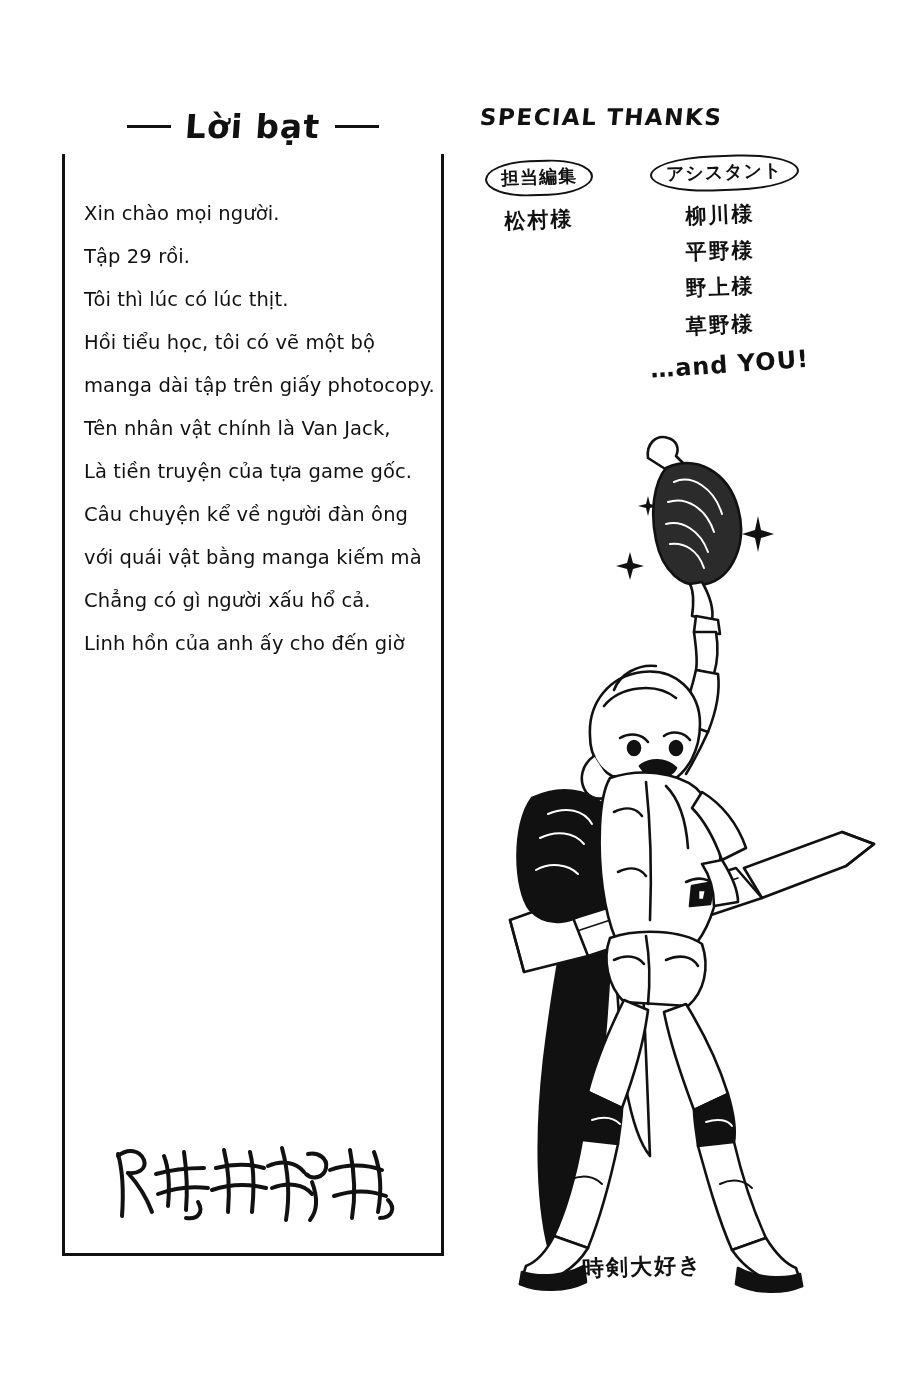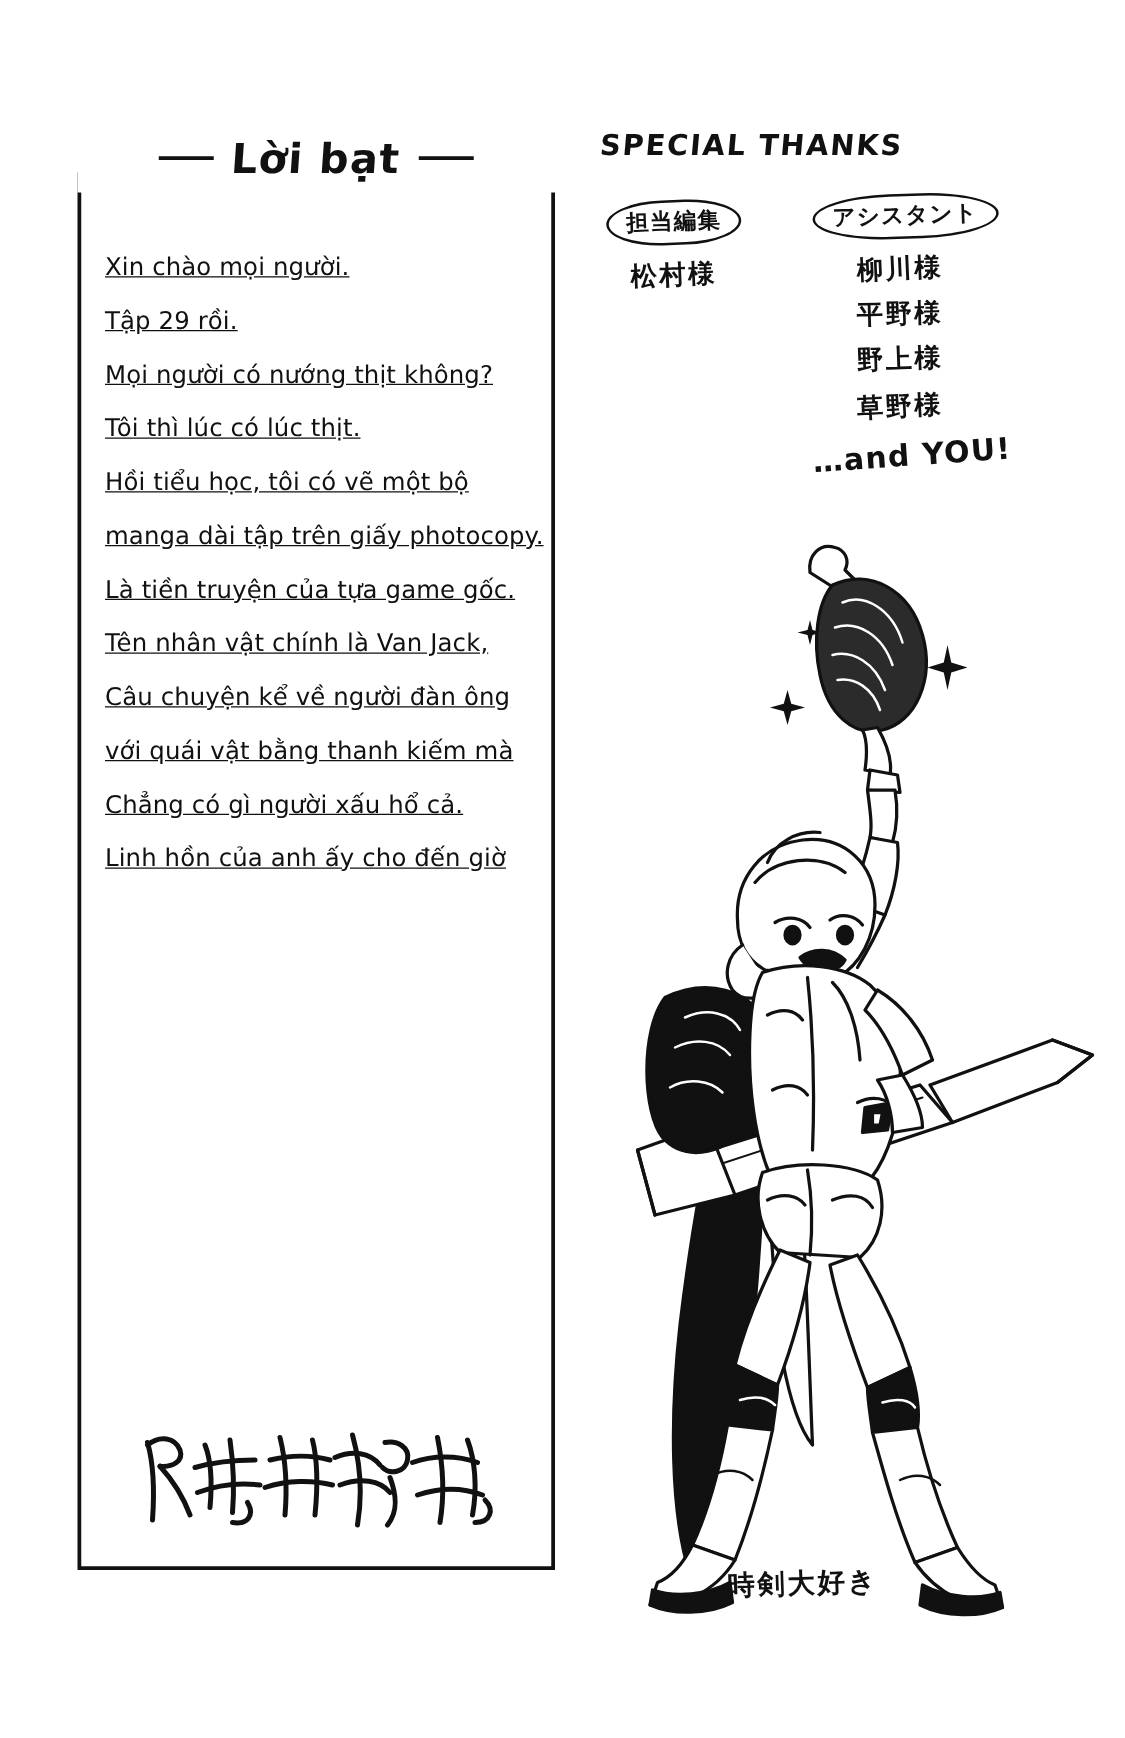--- a/index.html
+++ b/index.html
@@ -68,21 +68,20 @@
     top: 192px;
     width: 352px;
     z-index: 2;
   }
   .afterword-line {
     font-family: "DejaVu Sans", sans-serif;
     font-size: 19.5px;
     line-height: 43px;
     white-space: nowrap;
     letter-spacing: 0.1px;
-    text-decoration: underline;
   }
 
   
   .signature {
     position: absolute;
     left: 112px;
     top: 1140px;
     width: 290px;
     height: 90px;
     z-index: 2;
@@ -182,28 +181,27 @@
 
   <div class="afterword-title-wrap">
     <span class="title-rule"></span>
     <span class="afterword-title">Lời bạt</span>
     <span class="title-rule"></span>
   </div>
 
   <div class="afterword-body">
     <div class="afterword-line">Xin chào mọi người.</div>
     <div class="afterword-line">Tập 29 rồi.</div>
-    <div class="afterword-line">Mọi người có nướng thịt không?</div>
     <div class="afterword-line">Tôi thì lúc có lúc thịt.</div>
     <div class="afterword-line">Hồi tiểu học, tôi có vẽ một bộ</div>
     <div class="afterword-line">manga dài tập trên giấy photocopy.</div>
+    <div class="afterword-line">Tên nhân vật chính là Van Jack,</div>
     <div class="afterword-line">Là tiền truyện của tựa game gốc.</div>
-    <div class="afterword-line">Tên nhân vật chính là Van Jack,</div>
     <div class="afterword-line">Câu chuyện kể về người đàn ông</div>
-    <div class="afterword-line">với quái vật bằng thanh kiếm mà</div>
+    <div class="afterword-line">với quái vật bằng manga kiếm mà</div>
     <div class="afterword-line">Chẳng có gì người xấu hổ cả.</div>
     <div class="afterword-line">Linh hồn của anh ấy cho đến giờ</div>
   </div>
 
   <div class="signature">
     <svg width="290" height="90" viewBox="0 0 290 90" fill="none" stroke="#111111" stroke-width="4" stroke-linecap="round" stroke-linejoin="round">
       <path d="M6 14 C10 28 12 48 10 76"></path>
       <path d="M6 16 C16 8 28 10 32 20 C35 29 26 34 16 33"></path>
       <path d="M16 33 C26 44 34 56 40 72"></path>
       <path d="M44 34 C58 30 74 28 92 28"></path>

